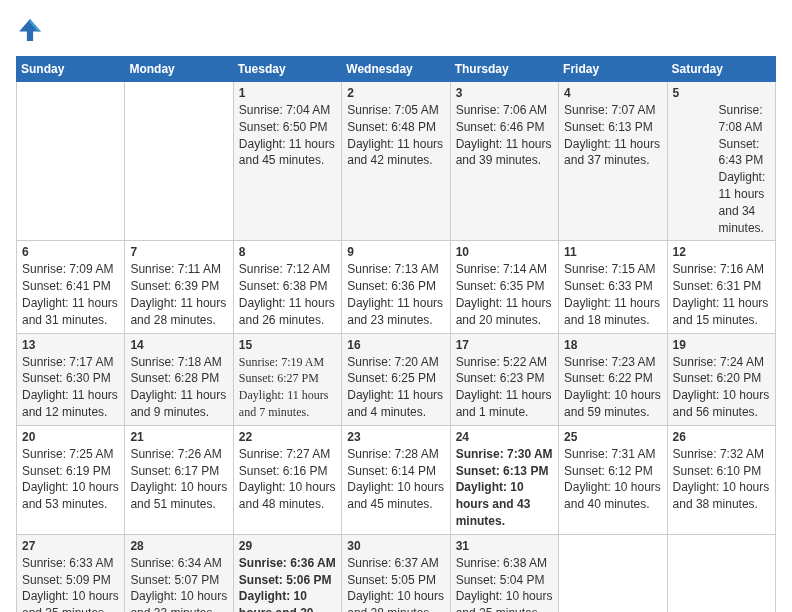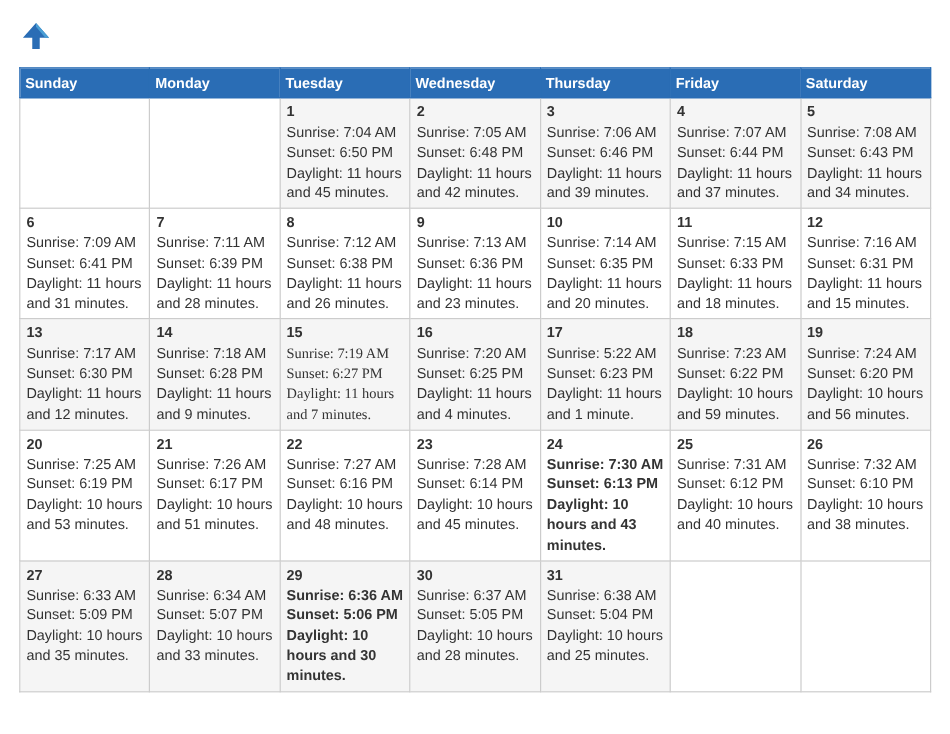--- a/index.html
+++ b/index.html
@@ -147,26 +147,26 @@
         </td>
         <td>
           <span class="day-num">3</span>
           <div class="day-info" style="white-space: pre-line;">Sunrise: 7:06 AM
 Sunset: 6:46 PM
 Daylight: 11 hours and 39 minutes.</div>
         </td>
         <td>
           <span class="day-num">4</span>
           <div class="day-info" style="white-space: pre-line;">Sunrise: 7:07 AM
-Sunset: 6:44 PM
+Sunset: 6:13 PM
 Daylight: 11 hours and 37 minutes.</div>
         </td>
         <td>
           <span class="day-num">5</span>
-          <div class="day-info" style="white-space: pre-line;">Sunrise: 7:08 AM
+          <div class="day-info" style="white-space: pre-line; margin-left: 46px;">Sunrise: 7:08 AM
 Sunset: 6:43 PM
 Daylight: 11 hours and 34 minutes.</div>
         </td>
       </tr>
       <tr>
         <td>
           <span class="day-num">6</span>
           <div class="day-info" style="white-space: pre-line;">Sunrise: 7:09 AM
 Sunset: 6:41 PM
 Daylight: 11 hours and 31 minutes.</div>

